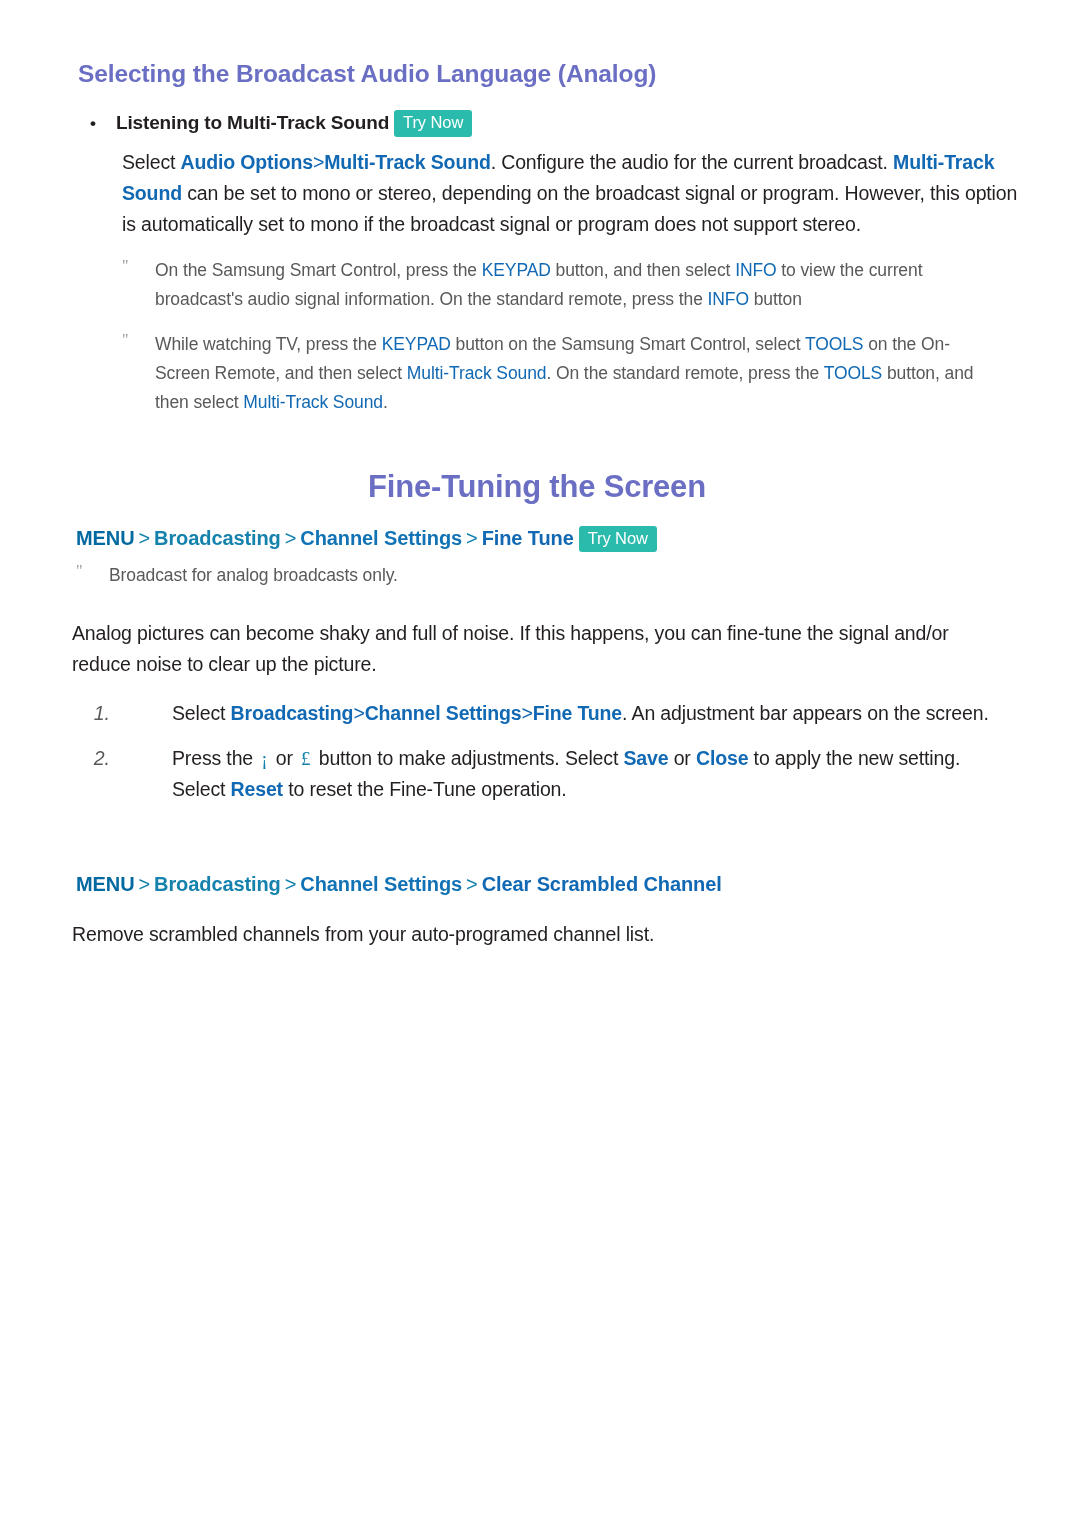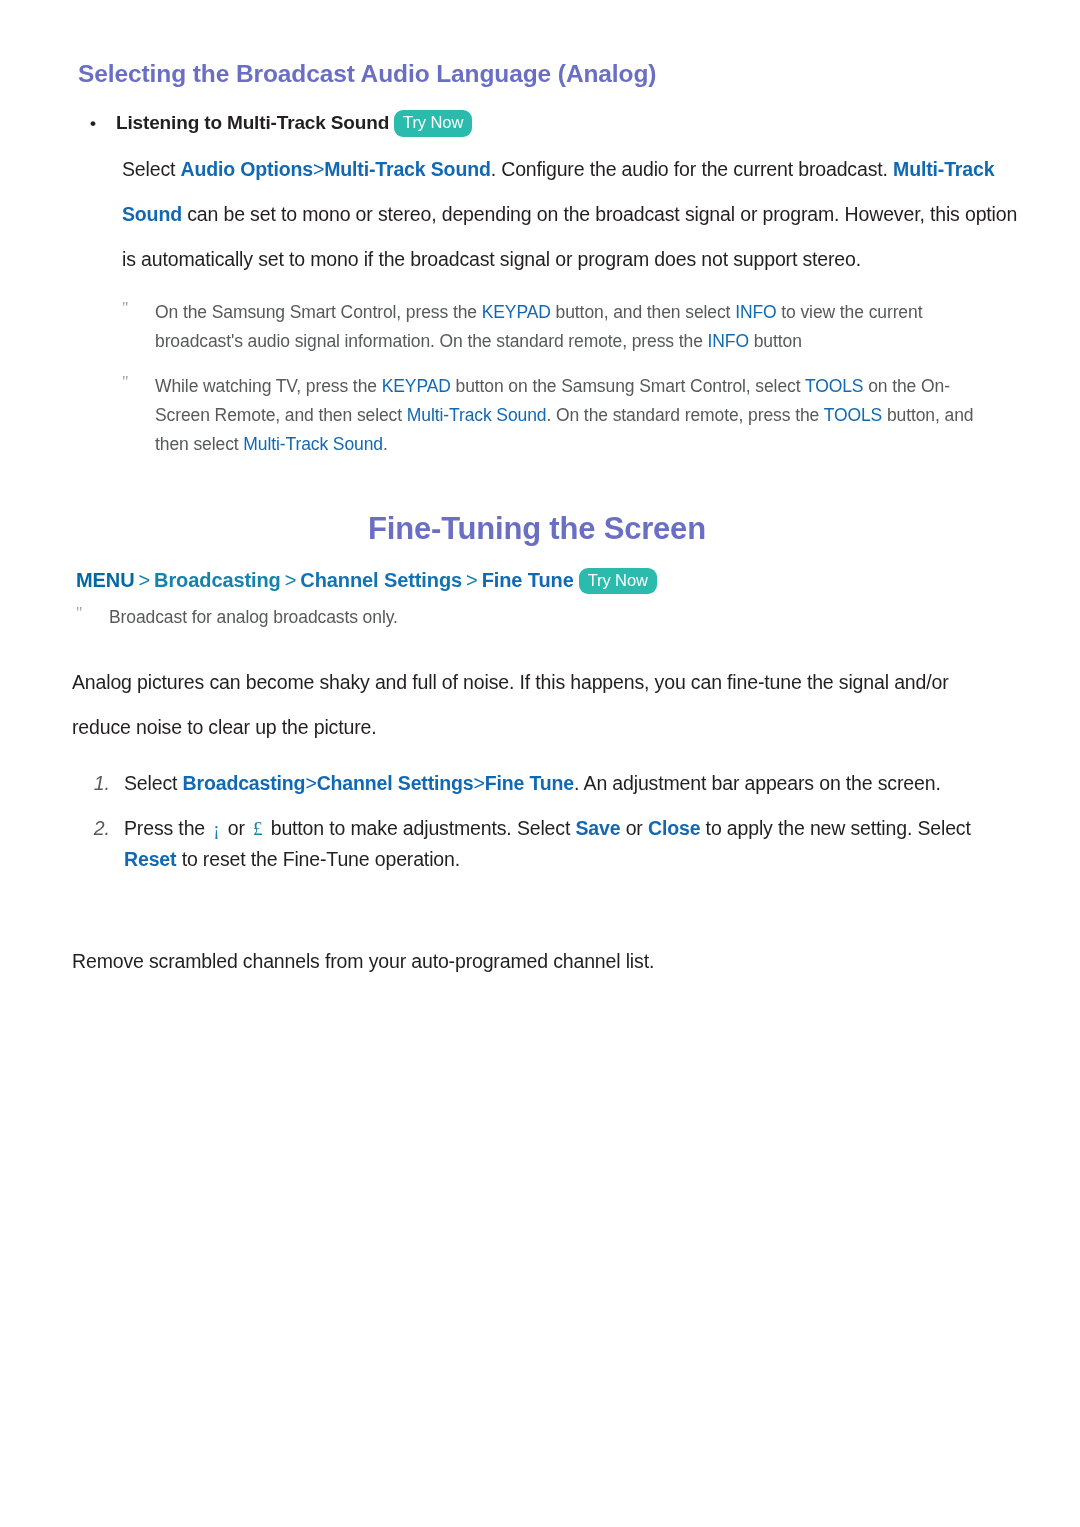--- a/index.html
+++ b/index.html
@@ -61,30 +61,30 @@
 
   
   .trynow {
     display: inline-block;
     background: #2bbbad;
     color: #ffffff;
     font-size: 16.5px;
     font-weight: normal;
     line-height: 1;
     padding: 4px 9px 6px 9px;
-    border-radius: 9px;
+    border-radius: 3px;
     margin-left: 5px;
     vertical-align: 1px;
     letter-spacing: -0.1px;
   }
 
   
   .para {
     font-size: 19.5px;
-    line-height: 45px;
+    line-height: 31px;
     color: #231f20;
     letter-spacing: -0.15px;
     margin: 0;
   }
   .para.indent { margin-left: 50px; }
   .para.flush  { margin-left: 0; }
   .para.tight  { width: 905px; }
 
   .blue  { color: #1168b3; font-weight: bold; }
   .sep   { color: #1168b3; font-weight: normal; }
@@ -145,20 +145,21 @@
     font-style: italic;
     color: #58595b;
     line-height: 31px;
   }
   .otext {
     font-size: 19.5px;
     line-height: 31px;
     color: #231f20;
     letter-spacing: -0.15px;
     width: 880px;
+    margin-left: 48px;
   }
   .glyph {
     color: #1482ad;
     font-family: "Liberation Serif", serif;
     font-size: 19px;
     padding: 0 3px;
   }
 </style>
 </head>
 <body>
@@ -207,16 +208,17 @@
     <div class="oitem">
       <span class="onum">2.</span>
       <span class="otext"><span>Press the </span><span class="glyph">¡</span><span> or </span><span class="glyph">£</span><span> button to make adjustments. Select </span><span class="blue">Save</span><span> or </span><span class="blue">Close</span><span> to apply the new setting. Select </span><span class="blue">Reset</span><span> to reset the Fine-Tune operation.</span></span>
     </div>
 
   </div>
 
   <div class="sec-gap-2"></div>
 
 
+  <div class="menupath" style="margin-bottom:20px;"><span class="mp1">MENU</span><span class="mp-arrow">&gt;</span><span class="mp2">Broadcasting</span><span class="mp-arrow">&gt;</span><span class="mp3">Channel Settings</span><span class="mp-arrow">&gt;</span><span class="mp4">Clear Scrambled Channel</span></div>
 
   <p class="para flush tight">Remove scrambled channels from your auto-programed channel list.</p>
 
 </div>
 
 </body></html>

